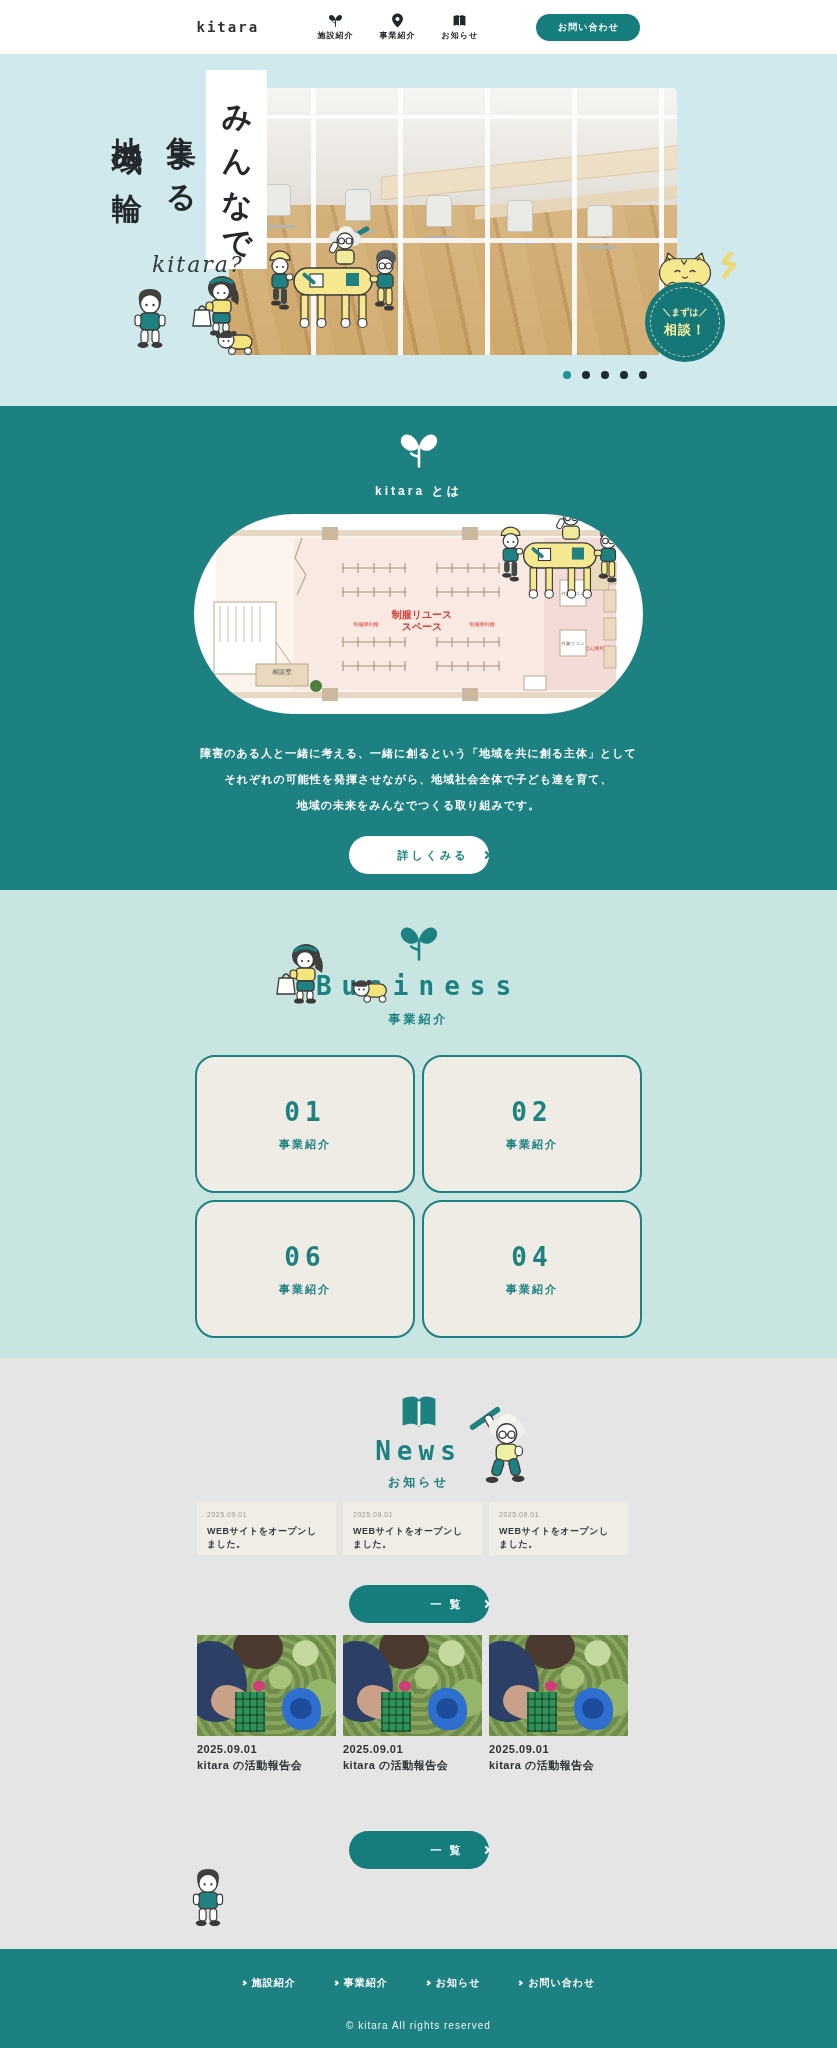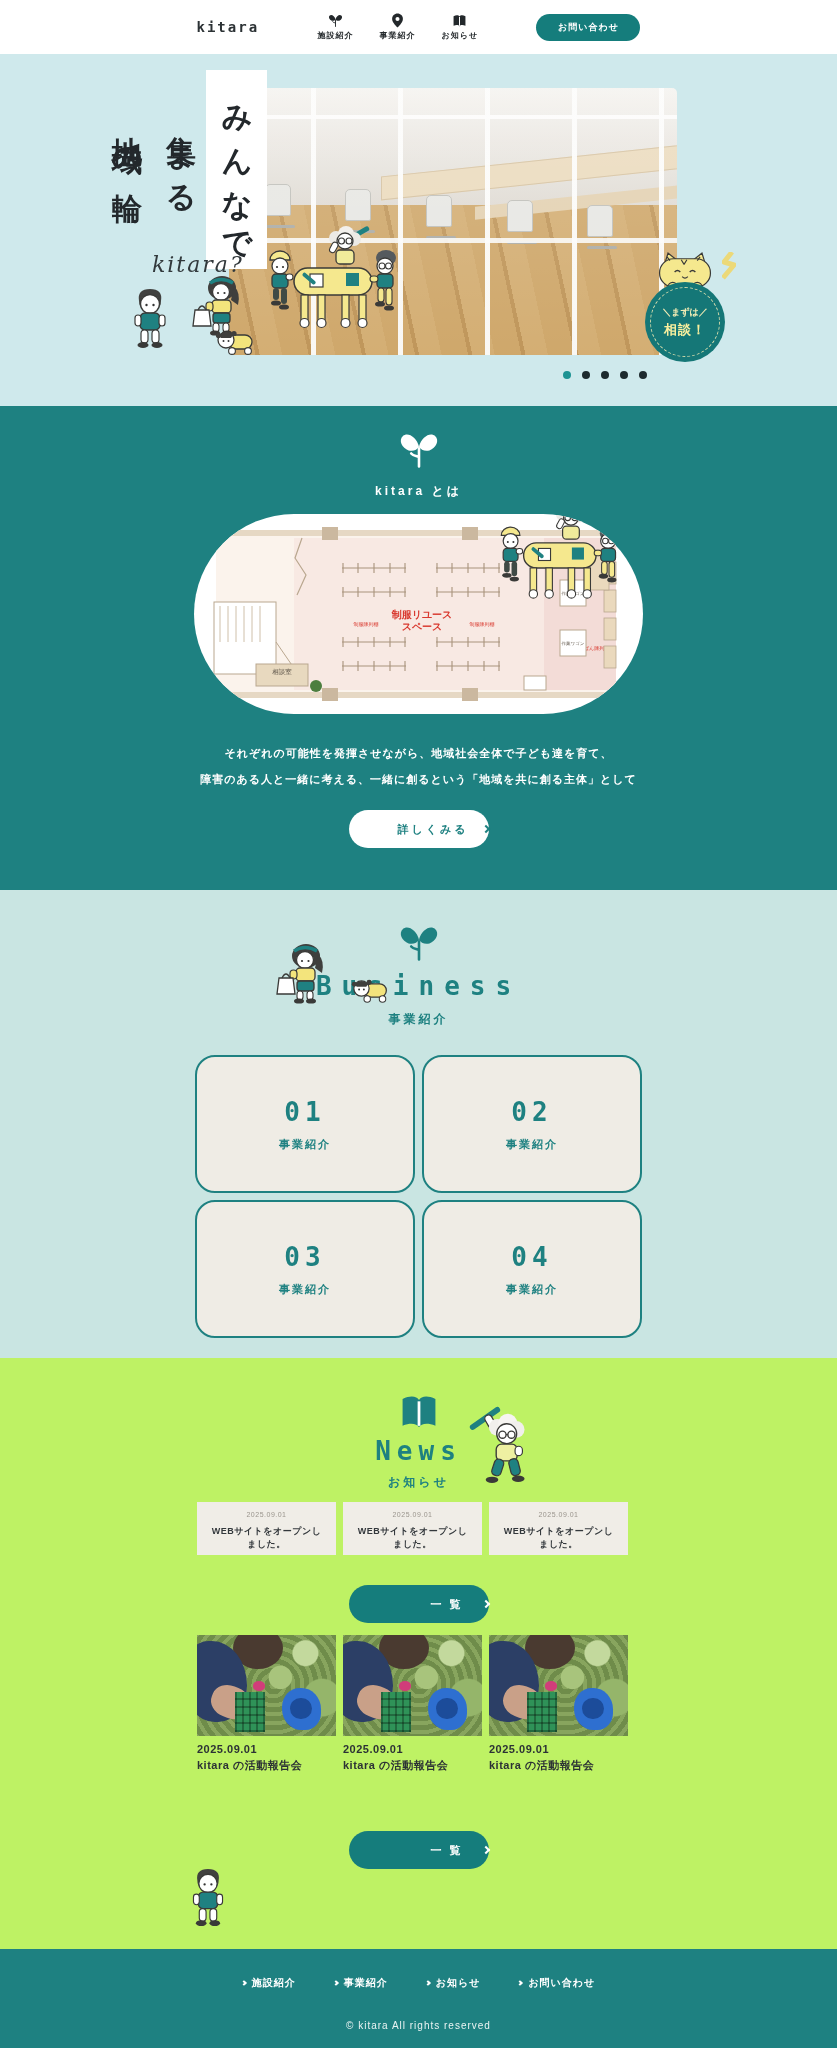--- a/index.html
+++ b/index.html
@@ -79,30 +79,30 @@
   .biz-sub { font-size:12px; font-weight:bold; letter-spacing:3px; color:#1e8181; margin-top:10px; }
   .biz-chars { position:absolute; left:276px; top:52px; }
   .biz-grid { width:447px; margin:27px auto 0; display:grid; grid-template-columns:220px 220px; gap:7px; }
   .biz-card { height:138px; background:#efece5; border:2px solid #1e8181; border-radius:20px;
       display:flex; flex-direction:column; align-items:center; justify-content:center; gap:10px; cursor:pointer; }
   .biz-num { font-family:"DejaVu Sans Mono","Liberation Mono",monospace; font-size:26px; font-weight:bold;
       letter-spacing:5px; color:#1e8181; }
   .biz-label { font-size:11px; font-weight:bold; letter-spacing:2px; color:#1e8181; }
 
   
-  .news { position:relative; height:591px; background:#bef264; }
+  .news { position:relative; height:591px; background:#e5e5e5; }
   .news .sec-icon { margin-top:34px; color:#1e8181; width:44px; height:38px; }
   .news-title { font-size:26px; letter-spacing:6px; color:#1e8181; margin-top:2px; }
   .news-sub { font-size:12px; font-weight:bold; letter-spacing:3px; color:#1e8181; margin-top:8px; }
   .news-char { position:absolute; left:455px; top:42px; }
   .news-body { width:443px; margin:0 auto; }
   .news-h { font-size:14px; font-weight:bold; letter-spacing:3px; color:#2c3235; }
   .latest-h { margin-top:30px; }
   .latest-row { display:flex; gap:7px; margin-top:11px; }
-  .latest-card { width:139px; height:53px; background:#f0ede7; padding:9px 10px; cursor:pointer;text-align:center; }
+  .latest-card { width:139px; height:53px; background:#f0ede7; padding:9px 10px; cursor:pointer; }
   .latest-date { font-size:7px; color:#9a958d; letter-spacing:0.5px; }
   .latest-text { font-size:9px; font-weight:bold; color:#33383c; margin-top:7px; letter-spacing:0.5px; }
   .news .pill-btn { background:#157d7c; color:#fff; letter-spacing:8px; }
   .btn-list1 { margin-top:30px; }
   .event-h { margin-top:46px; }
   .event-row { display:flex; gap:7px; margin-top:12px; }
   .event-card { width:139px; cursor:pointer; }
   .thumb { position:relative; width:139px; height:101px; overflow:hidden; background-color:#7f9b55;
       background-image:
         radial-gradient(circle at 78% 18%, #c3d99d 0 9%, transparent 10%),
@@ -449,22 +449,23 @@
         <text x="88" y="160" font-size="6.5" fill="#5a5246" text-anchor="middle">相談室</text>
         <rect x="330" y="162" width="22" height="14" fill="#fff" stroke="#b9a78f"></rect>
         <circle cx="122" cy="172" r="6" fill="#4c7e3f"></circle>
       </svg>
       <svg style="position:absolute;right:18px;top:-12px" width="135" height="104" viewBox="0 0 145 112">
           <use href="#char-table"></use>
         </svg>
     </div>
 
     <div class="about-desc">
+      <div>障害のある人と一緒に考える、一緒に創るという「地域を共に創る主体」として</div>
       <div>それぞれの可能性を発揮させながら、地域社会全体で子ども達を育て、</div>
-      <div>障害のある人と一緒に考える、一緒に創るという「地域を共に創る主体」として</div>
+      <div>地域の未来をみんなでつくる取り組みです。</div>
     </div>
 
     <button class="pill-btn">
       <span>詳しくみる</span>
       <span class="chev"></span>
     </button>
   </section>
 
   <section class="business sec-head">
     <svg class="sec-icon" viewBox="0 0 48 46">
@@ -485,21 +486,21 @@
     <div class="biz-grid">
       <div class="biz-card">
         <div class="biz-num">01</div>
         <div class="biz-label">事業紹介</div>
       </div>
       <div class="biz-card">
         <div class="biz-num">02</div>
         <div class="biz-label">事業紹介</div>
       </div>
       <div class="biz-card">
-        <div class="biz-num">03</div>
+        <div class="biz-num">06</div>
         <div class="biz-label">事業紹介</div>
       </div>
       <div class="biz-card">
         <div class="biz-num">04</div>
         <div class="biz-label">事業紹介</div>
       </div>
     </div>
   </section>
 
   <section class="news sec-head">

